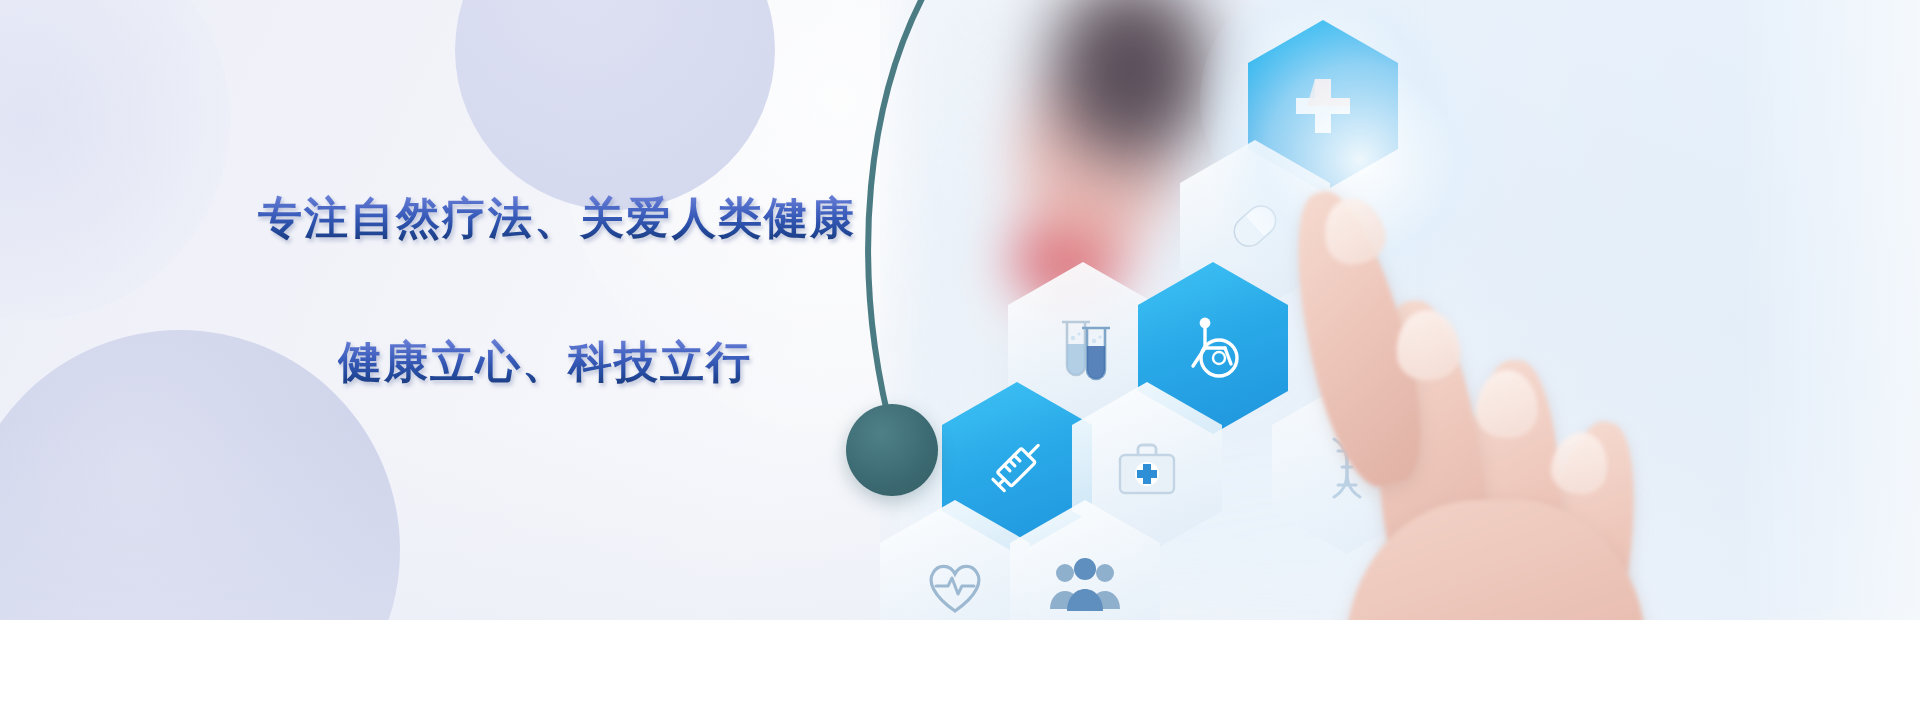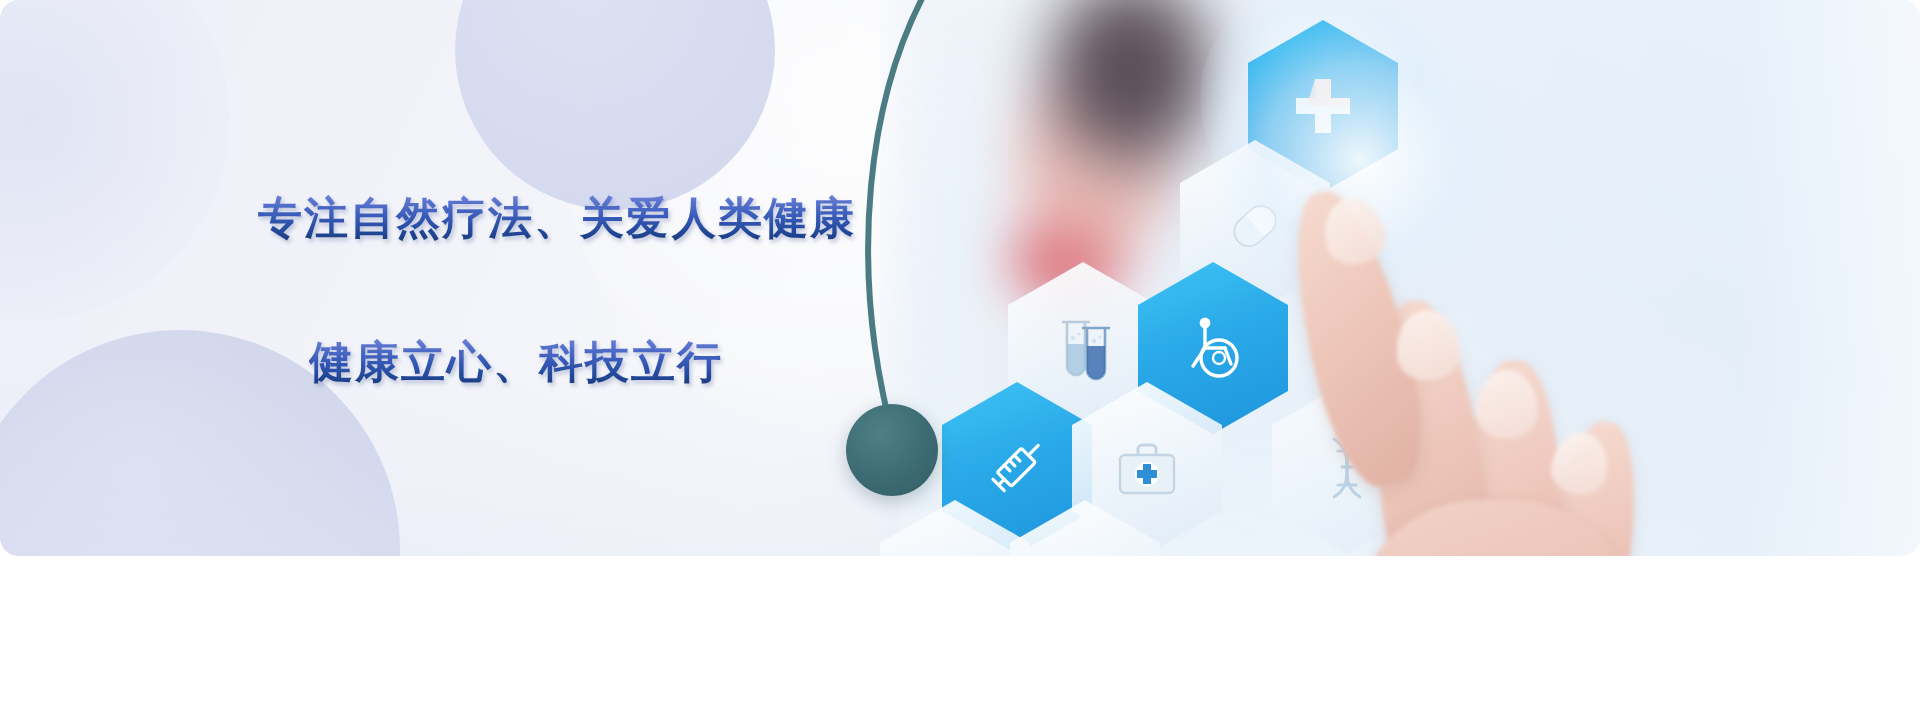--- a/index.html
+++ b/index.html
@@ -1,21 +1,20 @@
 <!DOCTYPE html>
 <html><head>
 <meta charset="utf-8">
 <style>
   html,body{margin:0;padding:0;}
   body{width:1920px;height:720px;overflow:hidden;font-family:"Liberation Sans",sans-serif;background:#fff;}
 
   #banner{
-    position:relative;width:1920px;height:556px;overflow:hidden;
+    position:relative;width:1920px;height:620px;overflow:hidden;
     background:linear-gradient(115deg,#eceef8 0%,#f2f3f9 22%,#f7f8fb 45%,#f4f6fa 62%,#eef2f8 78%,#e9f0f8 100%);
-    border-radius:19px;
   }
 
   
   .deco-circle{position:absolute;border-radius:50%;}
   #circle-top{
     left:455px;top:-110px;width:320px;height:320px;
     background:radial-gradient(circle at 38% 30%, #dcdff2 0%, #d5d9ef 55%, #cfd4ec 100%);
     opacity:.92;
   }
   #circle-bottom{
@@ -43,21 +42,21 @@
   
   #headline{position:absolute;left:258px;top:190px;width:620px;}
   .headline-line{
     font-weight:bold;letter-spacing:2px;white-space:nowrap;
     background:linear-gradient(180deg,#7e8ede 0%,#5d76d0 18%,#3a5cbb 45%,#244a9e 72%,#17356f 100%);
     -webkit-background-clip:text;background-clip:text;
     color:transparent;-webkit-text-fill-color:transparent;
     filter:drop-shadow(2px 3px 2px rgba(120,132,175,.45));
   }
   #headline-line-1{font-size:44px;line-height:56px;margin-left:0;}
-  #headline-line-2{font-size:44px;line-height:56px;margin-top:88px;margin-left:51px;}
+  #headline-line-2{font-size:44px;line-height:56px;margin-top:88px;margin-left:80px;}
 
   
   #photo-stage{
     position:absolute;left:880px;top:0;width:1040px;height:720px;overflow:hidden;
   }
 
   
   #person-blur{
     position:absolute;left:20px;top:-40px;width:480px;height:640px;
     filter:blur(26px);

